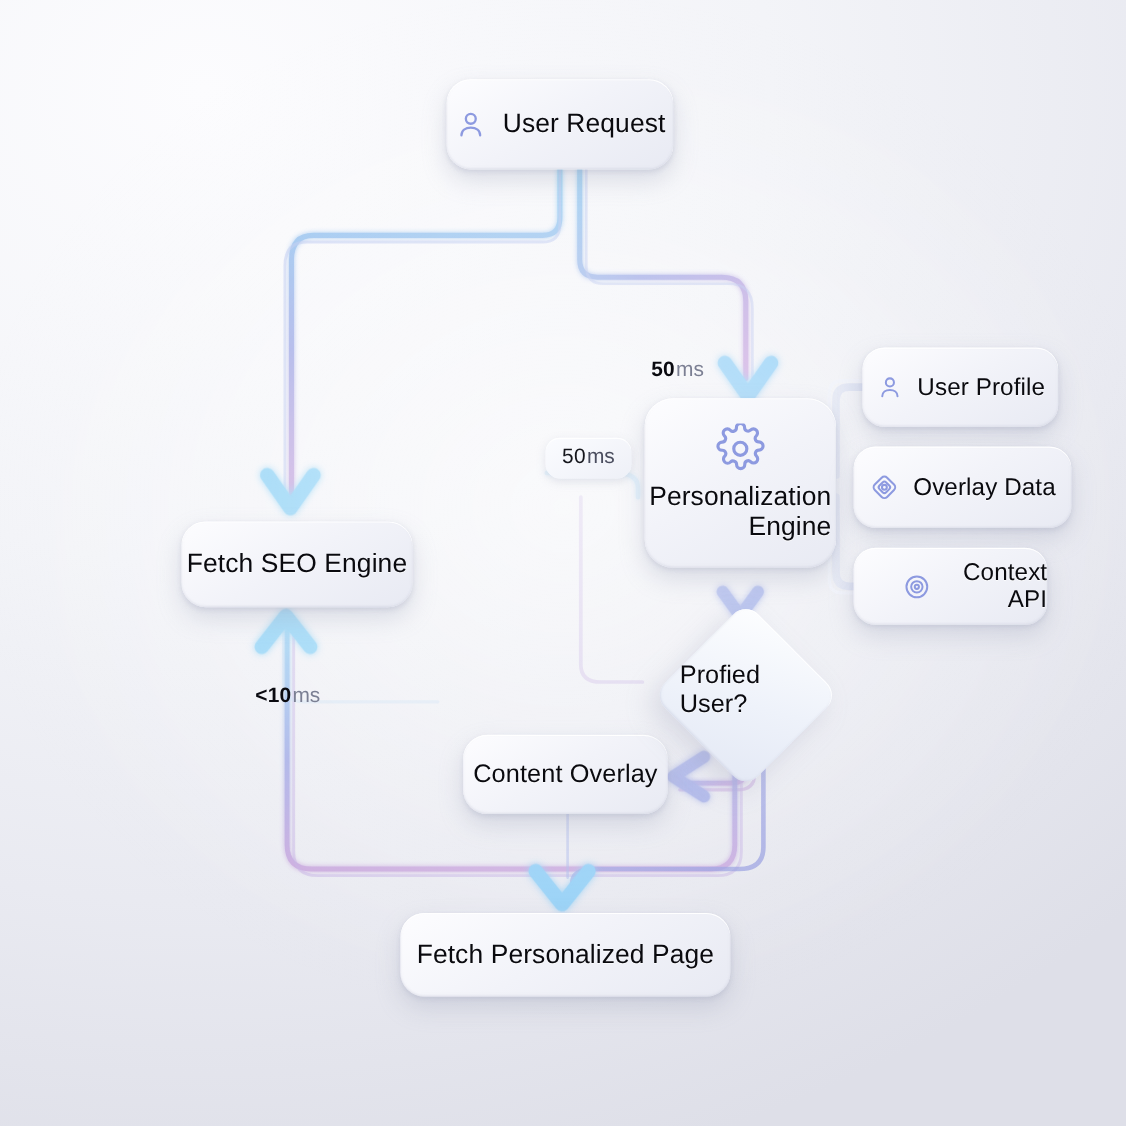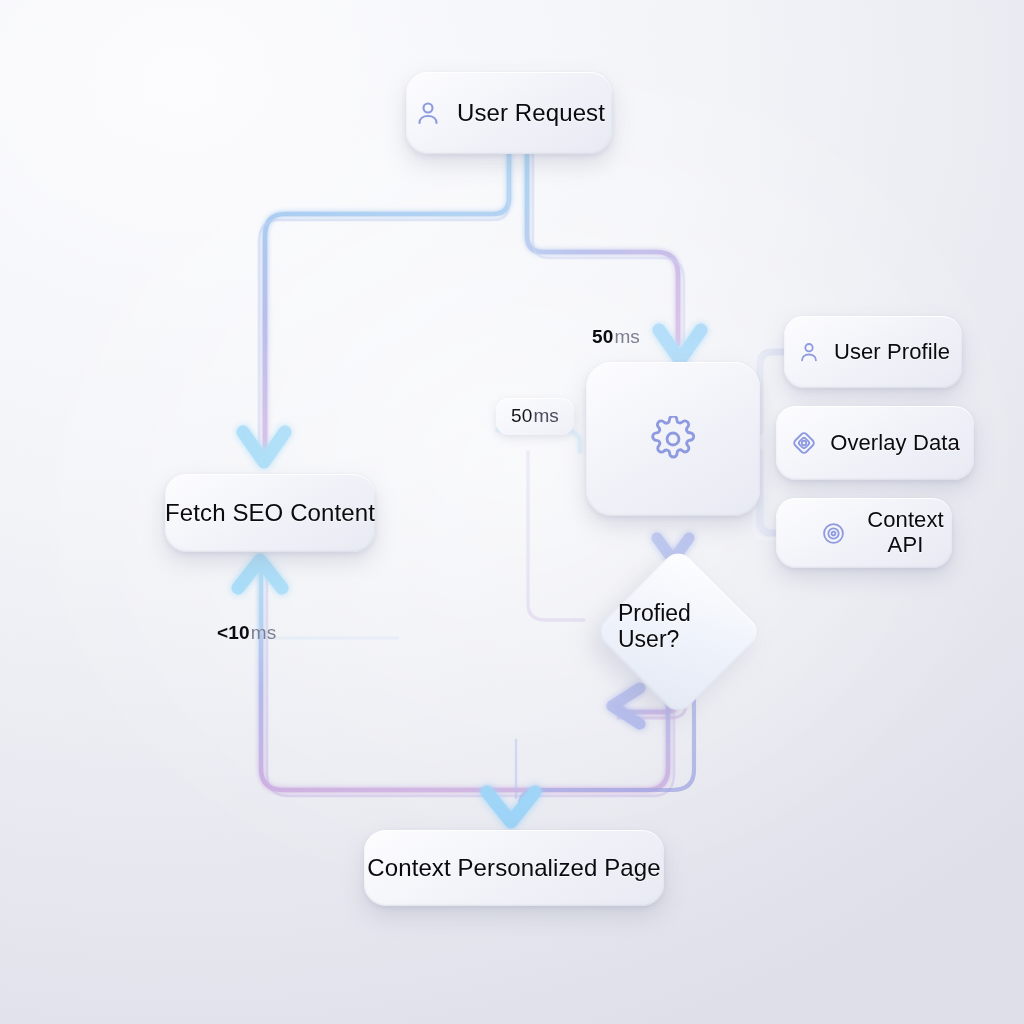--- a/index.html
+++ b/index.html
@@ -29,21 +29,21 @@
       0 1px 0 rgba(255,255,255,.95) inset,
       0 -1px 2px rgba(190,192,210,.35) inset,
       0 10px 22px rgba(150,154,180,.30),
       0 2px 5px rgba(150,154,180,.22);
     color:#0b0b10;
     z-index:4;
   }
   .node .lbl{
     font-size:24px;letter-spacing:.1px;line-height:1.12;
     color:#0a0a0f;text-shadow:0 1px 0 rgba(255,255,255,.7);
-    white-space:pre-line;text-align:center;
+    white-space:pre-line;text-align:right;
   }
   .node.stacked{flex-direction:column;gap:8px;}
   .ico{display:block;flex:0 0 auto;}
   .ico svg{display:block;}
 
   
   .diamond{
     position:absolute;width:120px;height:120px;border-radius:16px;
     transform:rotate(45deg);
     background:linear-gradient(150deg,#fdfeff 0%,#eef2fa 55%,#e4e9f5 100%);
@@ -183,30 +183,32 @@
     <span class="ico">
       <svg width="30" height="30" viewBox="0 0 24 24" fill="none" stroke="#8d9ae0" stroke-width="1.7" stroke-linecap="round" stroke-linejoin="round">
         <circle cx="12" cy="8" r="3.6"></circle>
         <path d="M5.2 20c0-3.6 3-5.6 6.8-5.6s6.8 2 6.8 5.6"></path>
       </svg>
     </span>
     <span class="lbl">User Request</span>
   </div>
 
   <div class="node" id="n-fetch-seo" style="left:165px;top:474px;width:210px;height:78px;">
-    <span class="lbl">Fetch SEO Content</span>
+    <span class="lbl">Fetch SEO Engine</span>
   </div>
 
   <div class="node stacked" id="n-engine" style="left:586px;top:362px;width:174px;height:154px;border-radius:26px;">
     <span class="ico">
       <svg width="46" height="46" viewBox="0 0 24 24" fill="none" stroke="#8d9ae0" stroke-width="1.5" stroke-linecap="round" stroke-linejoin="round">
         <circle cx="12" cy="12" r="3.1"></circle>
         <path d="M19.3 13.6a1.6 1.6 0 0 0 .32 1.77l.06.06a1.94 1.94 0 1 1-2.75 2.75l-.06-.06a1.6 1.6 0 0 0-1.77-.32 1.6 1.6 0 0 0-.97 1.47v.17a1.94 1.94 0 1 1-3.89 0v-.09a1.6 1.6 0 0 0-1.05-1.47 1.6 1.6 0 0 0-1.77.32l-.06.06A1.94 1.94 0 1 1 4.6 15.5l.06-.06a1.6 1.6 0 0 0 .32-1.77 1.6 1.6 0 0 0-1.47-.97h-.17a1.94 1.94 0 1 1 0-3.89h.09A1.6 1.6 0 0 0 4.9 7.76a1.6 1.6 0 0 0-.32-1.77l-.06-.06A1.94 1.94 0 1 1 7.27 3.2l.06.06a1.6 1.6 0 0 0 1.77.32h.08a1.6 1.6 0 0 0 .97-1.47v-.17a1.94 1.94 0 1 1 3.89 0v.09a1.6 1.6 0 0 0 .97 1.47 1.6 1.6 0 0 0 1.77-.32l.06-.06a1.94 1.94 0 1 1 2.75 2.75l-.06.06a1.6 1.6 0 0 0-.32 1.77v.08a1.6 1.6 0 0 0 1.47.97h.17a1.94 1.94 0 1 1 0 3.89h-.09a1.6 1.6 0 0 0-1.47.97z"></path>
       </svg>
     </span>
+    <span class="lbl">Personalization
+Engine</span>
   </div>
 
   <div class="node" id="n-user-profile" style="left:784px;top:316px;width:178px;height:72px;gap:12px;border-radius:20px;">
     <span class="ico">
       <svg width="26" height="26" viewBox="0 0 24 24" fill="none" stroke="#8d9ae0" stroke-width="1.7" stroke-linecap="round" stroke-linejoin="round">
         <circle cx="12" cy="8" r="3.4"></circle>
         <path d="M5.6 19.6c0-3.4 2.9-5.3 6.4-5.3s6.4 1.9 6.4 5.3"></path>
       </svg>
     </span>
     <span class="lbl" style="font-size:22px">User Profile</span>
@@ -227,37 +229,40 @@
     <span class="ico">
       <svg width="27" height="27" viewBox="0 0 24 24" fill="none" stroke="#8d9ae0" stroke-width="1.6">
         <circle cx="12" cy="12" r="8.4"></circle>
         <circle cx="12" cy="12" r="4.6"></circle>
         <circle cx="12" cy="12" r="1.7"></circle>
       </svg>
     </span>
     <span class="lbl" style="font-size:22px">Context API</span>
   </div>
 
+  <div class="node" id="n-content-overlay" style="left:421px;top:668px;width:186px;height:72px;">
+    <span class="lbl" style="font-size:23px">Content Overlay</span>
+  </div>
 
   <div class="node" id="n-render" style="left:364px;top:830px;width:300px;height:76px;">
-    <span class="lbl">Context Personalized Page</span>
+    <span class="lbl">Fetch Personalized Page</span>
   </div>
 
   <div class="diamond" style="left:618px;top:572px;"></div>
   <div class="diamond-label" style="left:618px;top:600px;width:120px;">Profied
 User?</div>
 
   <div class="elabel" style="left:592px;top:326px;">
     <span class="v">50</span>
     <span class="u">ms</span>
   </div>
 
   <div class="elabel pill" style="left:496px;top:398px;">
     <span class="v">50</span>
     <span class="u">ms</span>
   </div>
 
-  <div class="elabel" style="left:217px;top:622px;align-items:center;">
+  <div class="elabel" style="left:232px;top:622px;align-items:center;">
     <span class="v">&lt;10</span>
     <span class="u">ms</span>
   </div>
 
 </div>
 
 </body></html>

